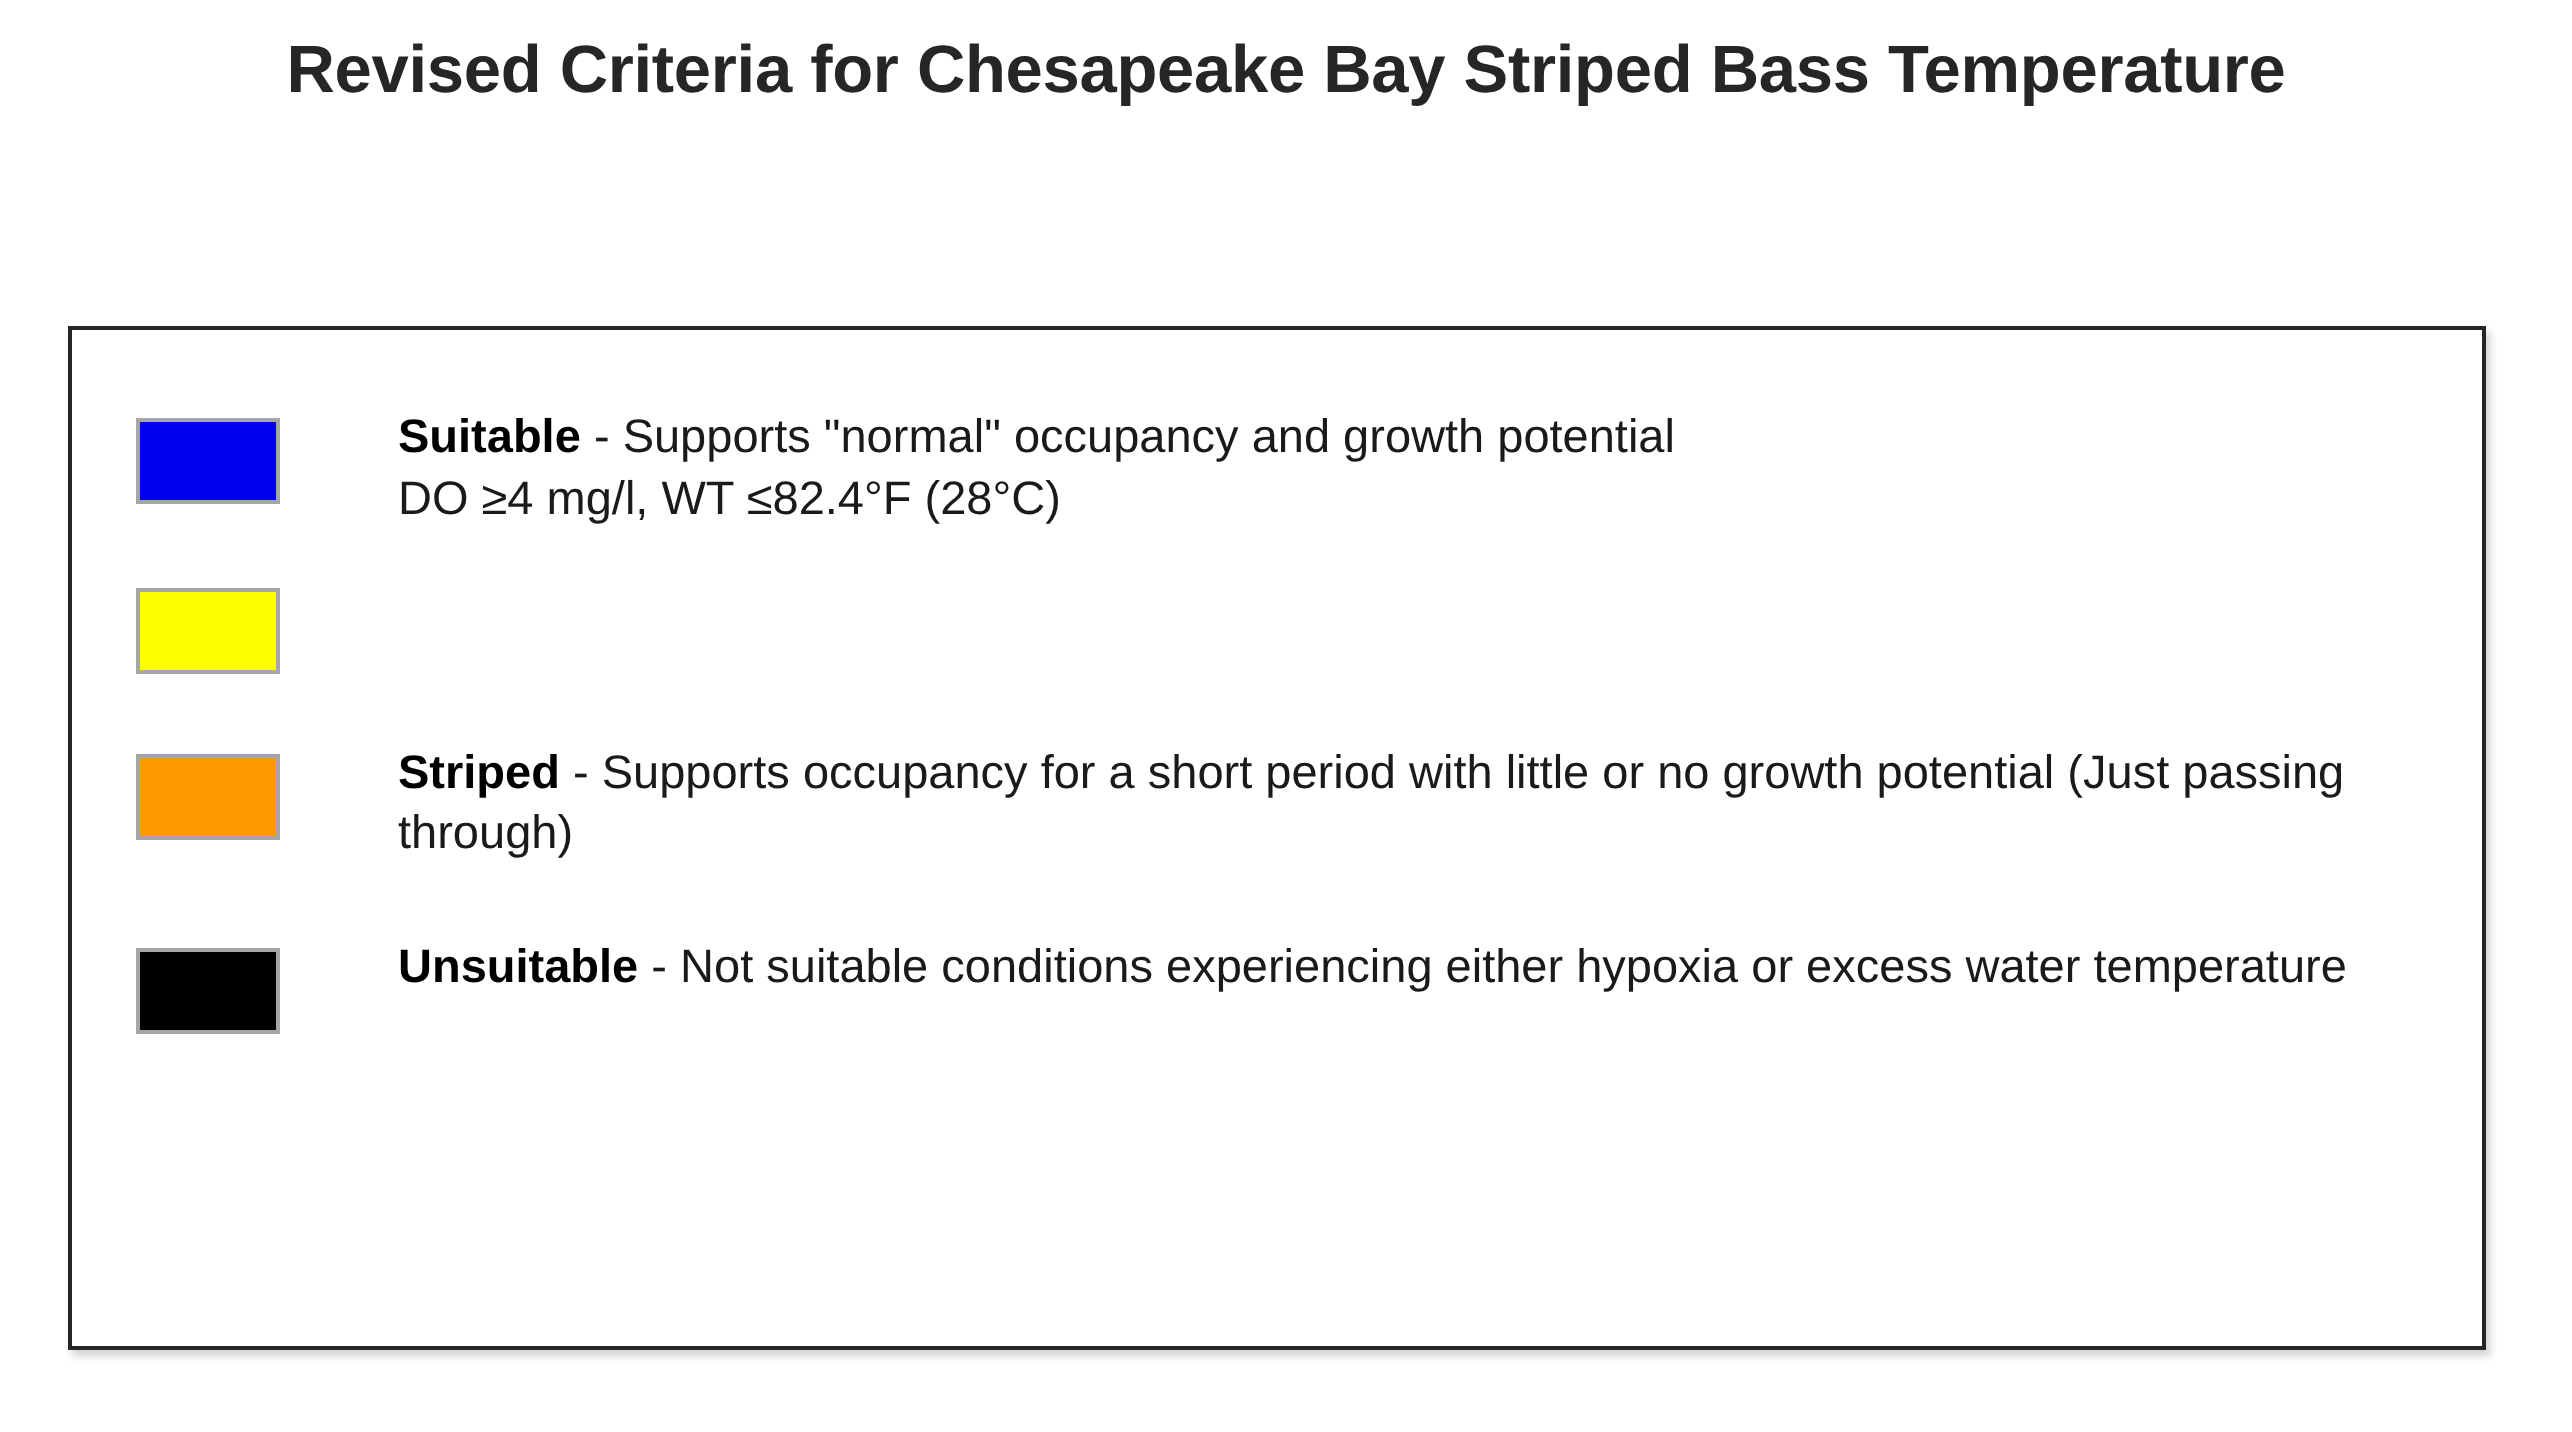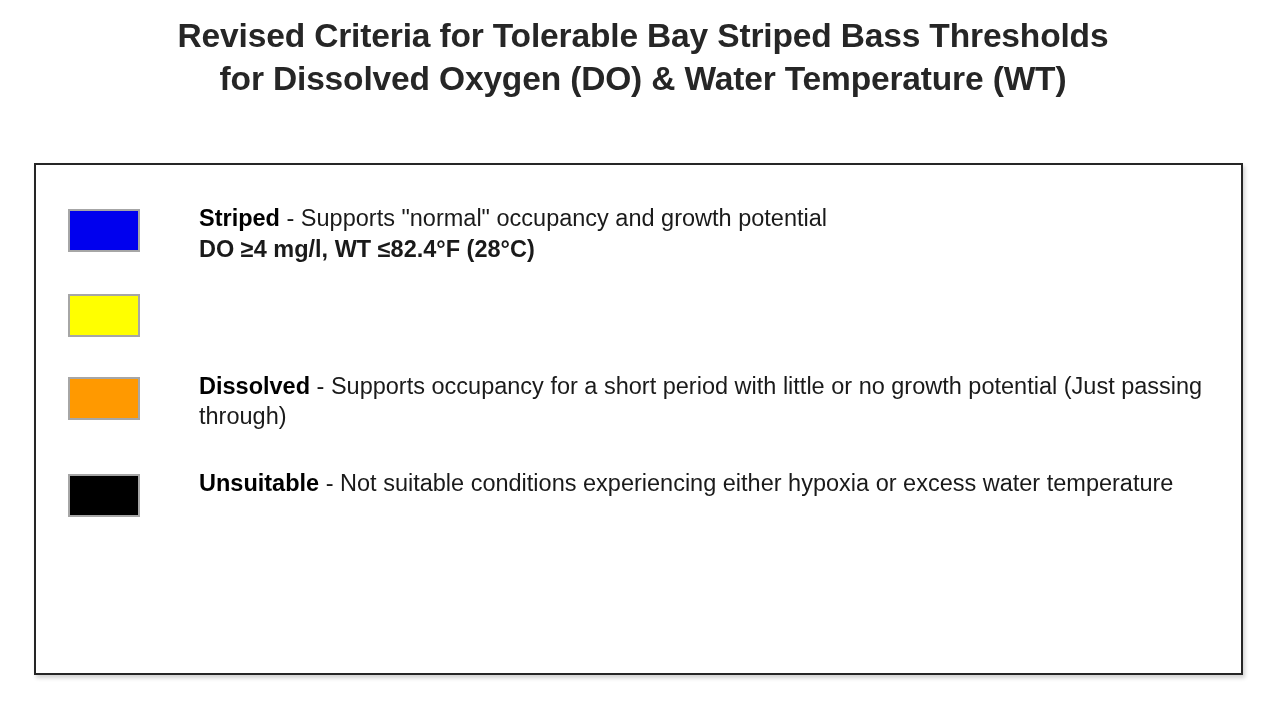--- a/index.html
+++ b/index.html
@@ -79,50 +79,49 @@
   }
   .entry-term {
     font-weight: bold;
     color: #000000;
   }
   .entry-desc {
     font-weight: normal;
   }
   .entry-criteria {
     display: block;
-    font-weight: bold;
+    font-weight: normal;
   }
 </style>
 </head>
 <body>
 
 <div id="slide-title">
-  <span class="tline">Revised Criteria for Tolerable Bay Striped Bass Thresholds</span>
-  <span class="tline">for Dissolved Oxygen (DO) &amp; Water Temperature (WT)</span>
+  <span class="tline">Revised Criteria for Chesapeake Bay Striped Bass Temperature</span>
 </div>
 
 <div id="legend-box">
   <div id="legend-list">
 
     <div class="legend-entry">
       <div class="swatch" style="background-color: rgb(0, 0, 238); border-color: rgb(166, 166, 166);"></div>
       <div class="entry-text">
-        <span class="entry-term">Striped</span><span class="entry-desc"> - </span><span class="entry-desc">Supports "normal" occupancy and growth potential</span>
+        <span class="entry-term">Suitable</span><span class="entry-desc"> - </span><span class="entry-desc">Supports "normal" occupancy and growth potential</span>
         <span class="entry-criteria">DO ≥4 mg/l, WT ≤82.4°F (28°C)</span>
       </div>
     </div>
 
     <div class="legend-entry">
       <div class="swatch" style="background-color: rgb(255, 255, 0); border-color: rgb(166, 166, 166);"></div>
     </div>
 
     <div class="legend-entry">
       <div class="swatch" style="background-color: rgb(255, 153, 0); border-color: rgb(166, 166, 166);"></div>
       <div class="entry-text">
-        <span class="entry-term">Dissolved</span><span class="entry-desc"> - </span><span class="entry-desc">Supports occupancy for a short period with little or no growth potential (Just passing through)</span>
+        <span class="entry-term">Striped</span><span class="entry-desc"> - </span><span class="entry-desc">Supports occupancy for a short period with little or no growth potential (Just passing through)</span>
       </div>
     </div>
 
     <div class="legend-entry">
       <div class="swatch" style="background-color: rgb(0, 0, 0); border-color: rgb(166, 166, 166);"></div>
       <div class="entry-text">
         <span class="entry-term">Unsuitable</span><span class="entry-desc"> - </span><span class="entry-desc">Not suitable conditions experiencing either hypoxia or excess water temperature</span>
       </div>
     </div>
 

